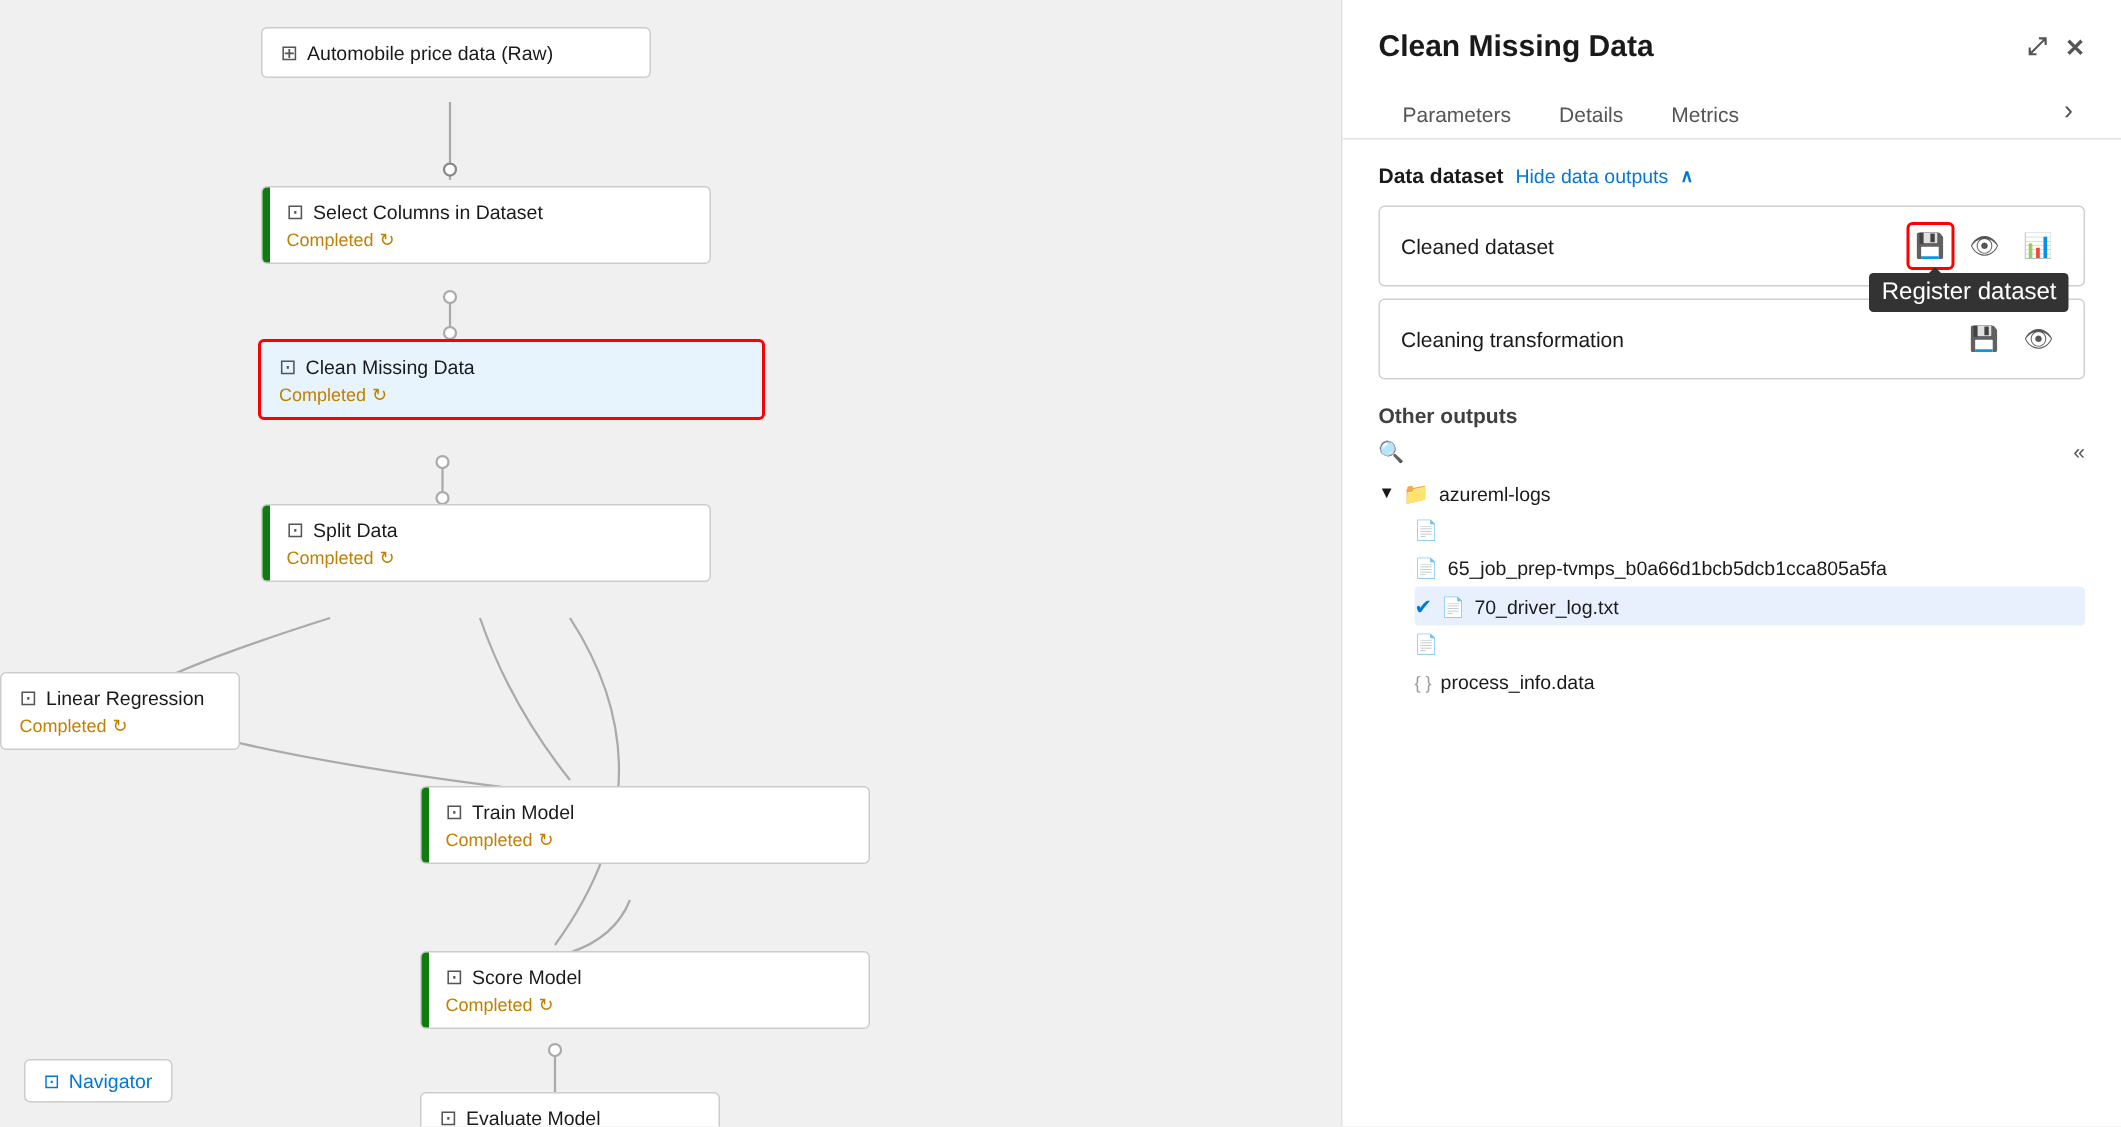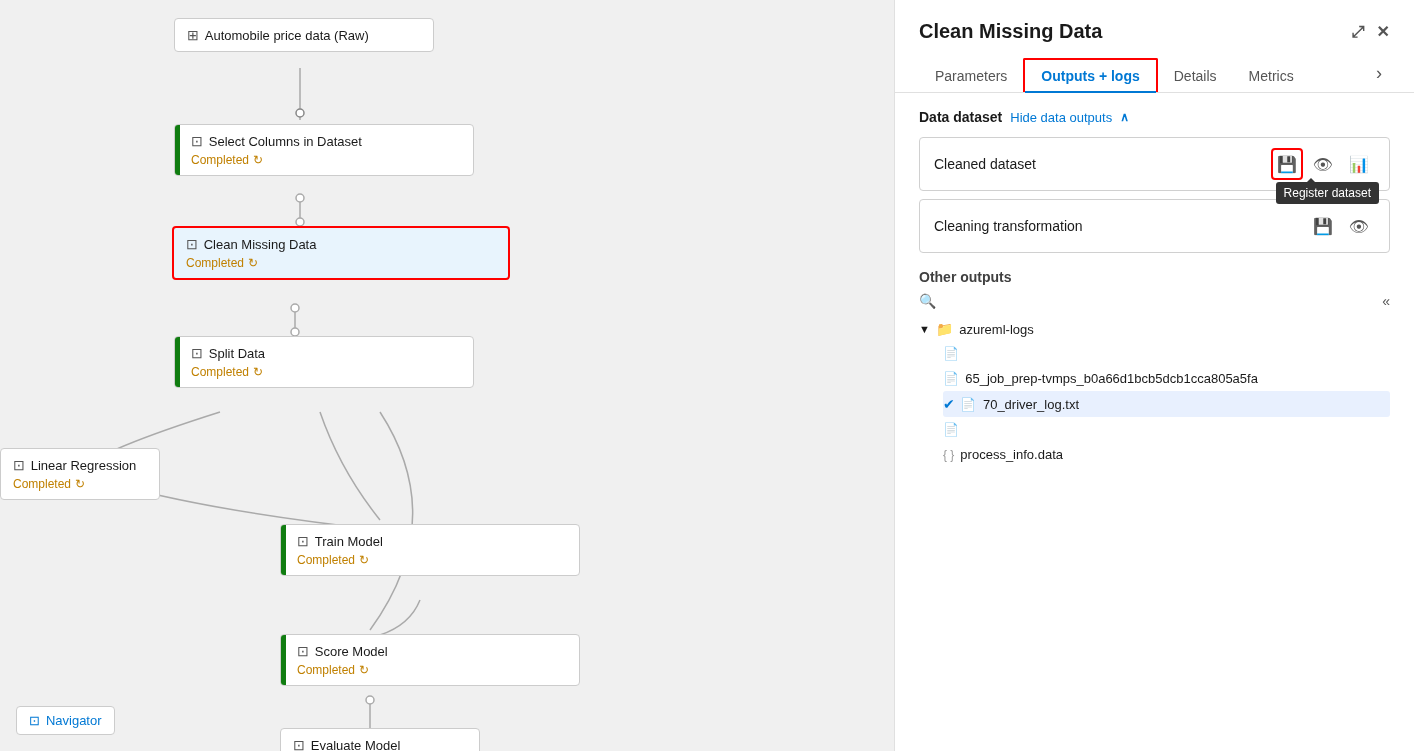--- a/index.html
+++ b/index.html
@@ -213,21 +213,21 @@
     .action-btn.highlighted-btn {
       border: 2px solid red;
       border-radius: 4px;
     }
     .tooltip-box {
       position: absolute;
       right: 10px;
       top: 44px;
       background: #333;
       color: white;
-      font-size: 12px;
+      font-size: 16px;
       padding: 4px 8px;
       border-radius: 3px;
       white-space: nowrap;
       z-index: 10;
     }
     .tooltip-box::before {
       content: '';
       position: absolute;
       top: -4px;
       left: 30%;
@@ -455,21 +455,20 @@
   <div class="panel-header">
     <div class="panel-title">
       <span>Clean Missing Data</span>
       <div class="panel-title-icons">
         <span class="panel-title-icon">⤢</span>
         <span class="panel-title-icon">✕</span>
       </div>
     </div>
     <div class="panel-tabs">
       <button class="panel-tab">Parameters</button>
-      <button class="panel-tab active">Outputs + logs</button>
       <button class="panel-tab">Details</button>
       <button class="panel-tab">Metrics</button>
       <span style="margin-left:auto; padding: 8px; font-size:18px; color:#555; cursor:pointer;">›</span>
     </div>
   </div>
 
   <div class="panel-body">
 
     <div class="section-header">
       <span>Data dataset</span>

